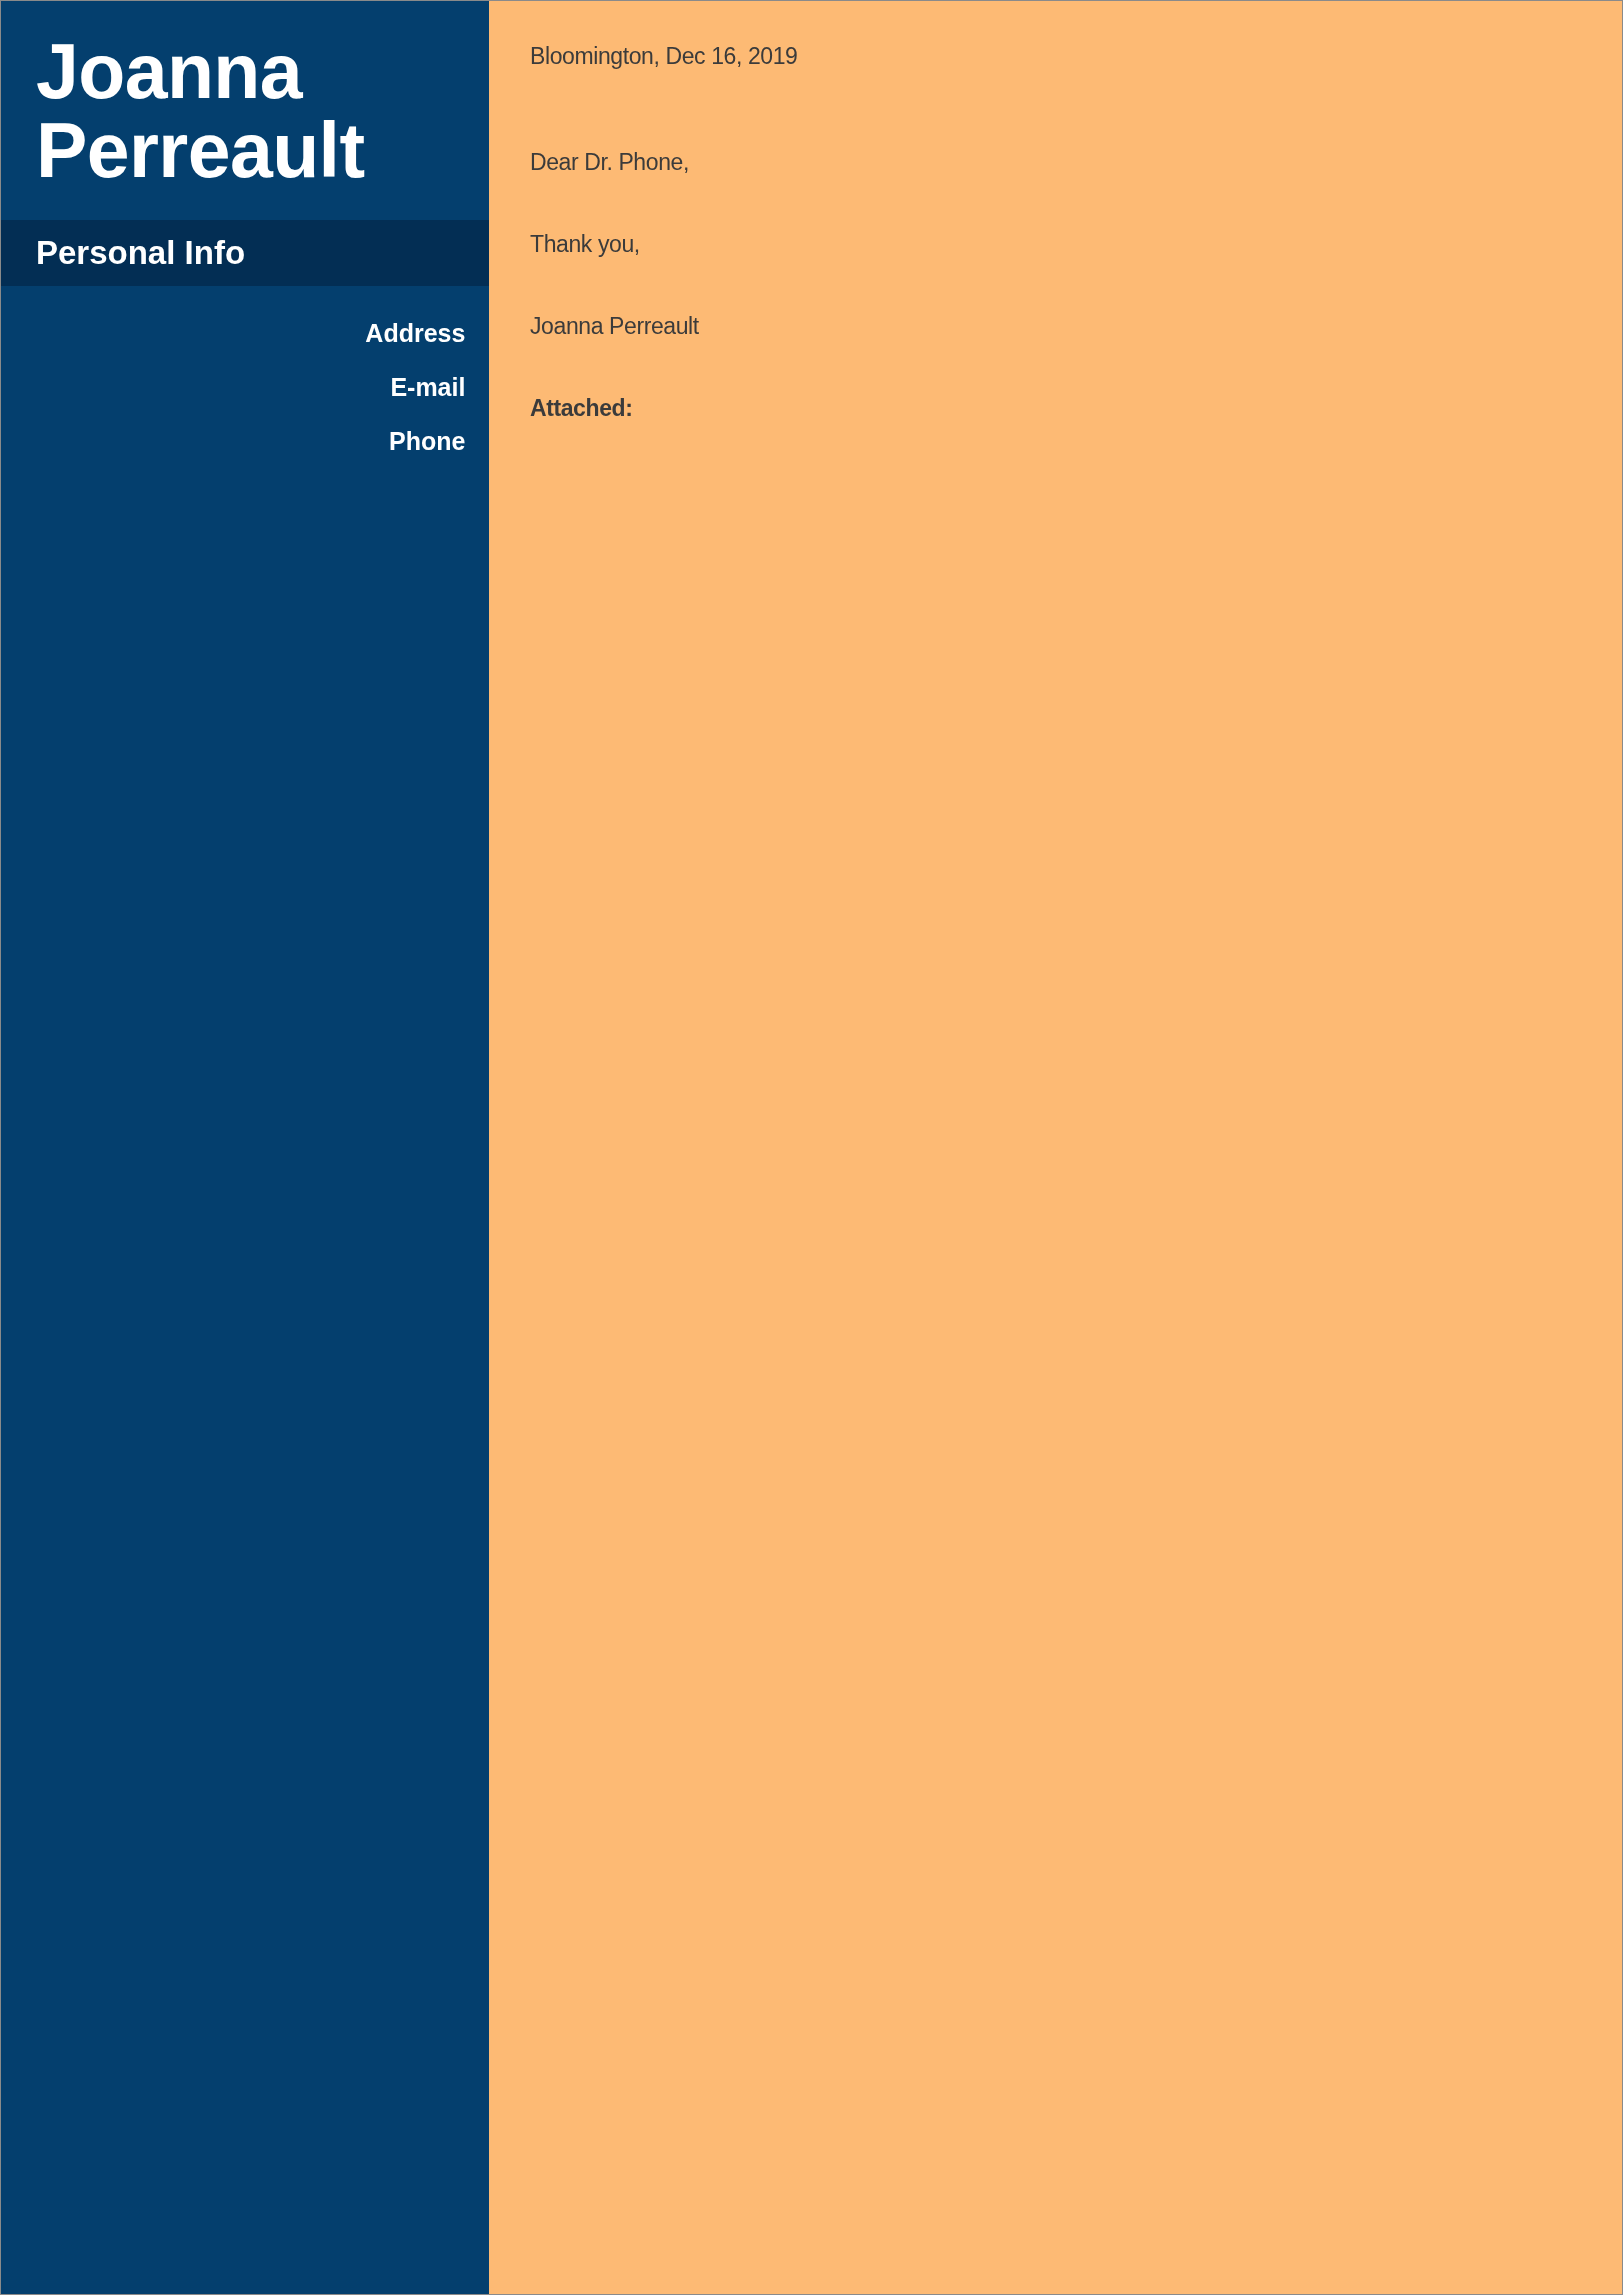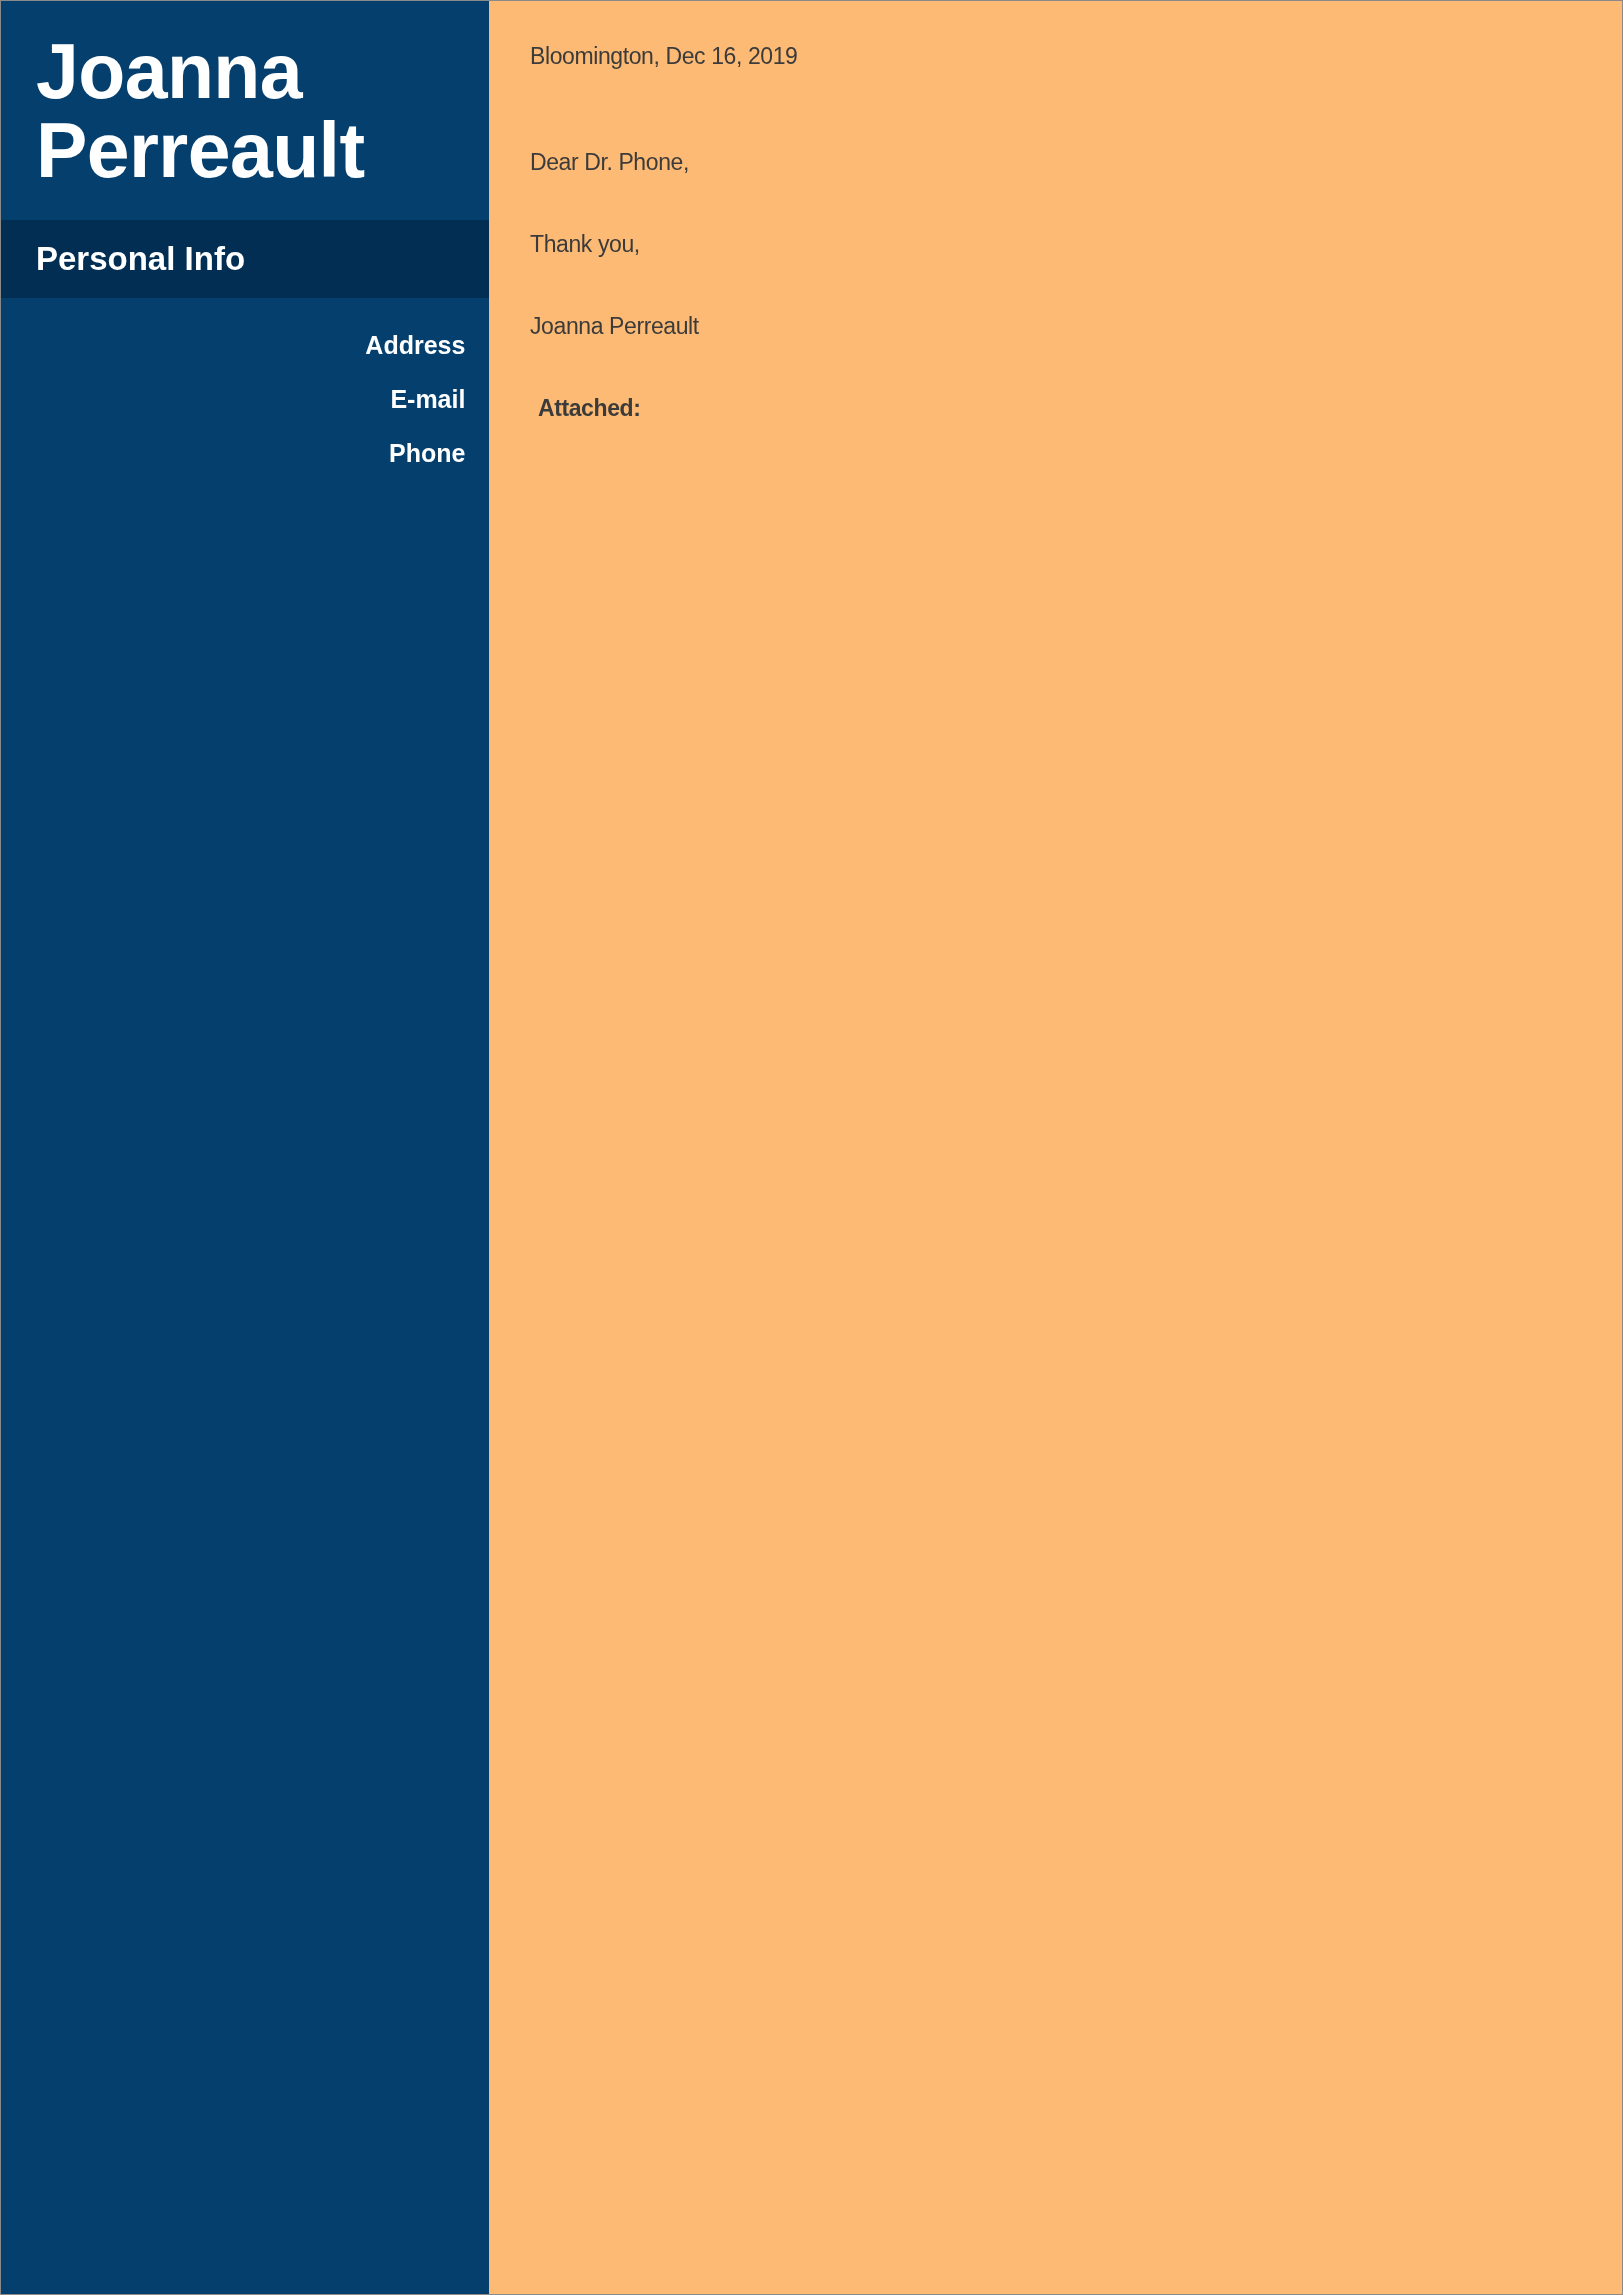--- a/index.html
+++ b/index.html
@@ -21,21 +21,21 @@
     color:#ffffff;
   }
   .name-block{
     padding:31px 23.6px 0 35px;
     font-size:77px;line-height:79px;font-weight:700;
     letter-spacing:-0.6px;
     color:#ffffff;
   }
   .section-band{
     margin-top:29.5px;
-    height:78px;
+    height:66px;
     background:var(--sidebar-band,#032e54);
     display:flex;align-items:center;
     padding-left:35px;
     font-size:33px;font-weight:700;letter-spacing:0;
   }
   .sidebar-body{
     padding:27px 23.6px 0 35px;
     font-size:25px;line-height:41px;
   }
   .contact-group{margin-bottom:13px;text-align:right;}
@@ -49,21 +49,21 @@
     color:var(--body-text,#3b3b3b);
     font-size:23px;line-height:41px;letter-spacing:-0.4px;
   }
   .letter-date{margin:0 0 65px 0;}
   .recipient-block{margin:0 0 65px 0;}
   .salutation{margin:0 0 41px 0;}
   .para{margin:0 0 41px 0;}
   .closing{margin:2px 0 41px 0;}
   .signature{margin:0 0 41px 0;}
   .attached-label{font-weight:700;}
-  .attachments{margin:8px;}
+  .attachments{margin:0;}
 </style>
 </head>
 <body>
 
 <div class="page">
 
   <aside class="sidebar">
     <div class="name-block">Joanna Perreault</div>
 
     <div class="section-band">

